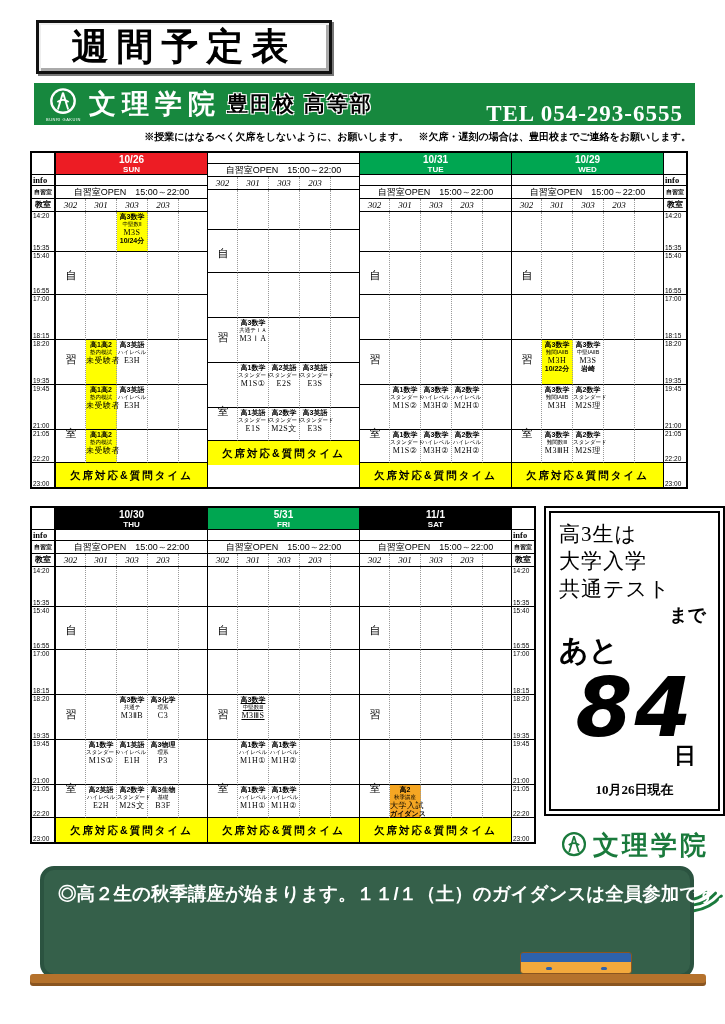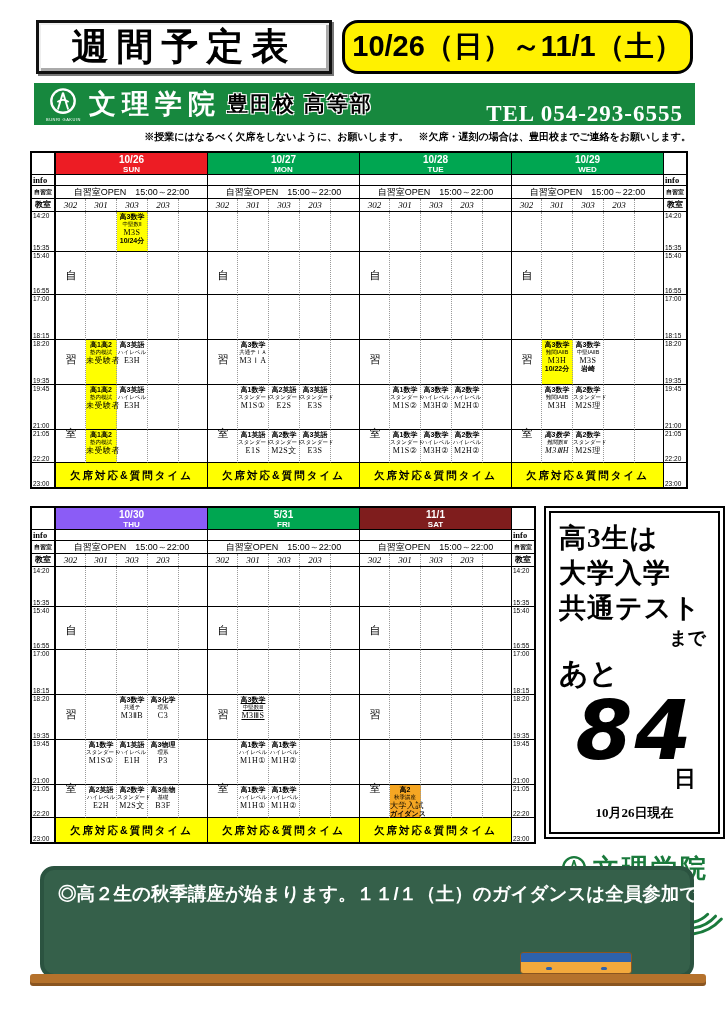--- a/index.html
+++ b/index.html
@@ -61,21 +61,21 @@
   .cl0 { font-size:7px; font-weight:bold; }
   .cl1 { font-size:5.5px; }
   .cl2 { font-size:8px; font-family:"Liberation Serif",serif; letter-spacing:0.5px; }
   .cl3 { font-size:7px; font-weight:bold; }
   .day-absence { height:24px; background:#ffff00; font-size:10.5px; font-weight:bold; text-align:center; line-height:24px; letter-spacing:2px; }
 
   
   .right-col { margin-left:8px; width:186px; }
   .cd-outer { border:2px solid #000; background:#fff; padding:3px; }
   .cd-inner { border:2.5px solid #000; padding:8px 8px 10px; font-family:"Liberation Serif",serif; color:#000; }
-  .cd-line { font-size:27px; font-weight:700; letter-spacing:1px; line-height:1.3; }
+  .cd-line { font-size:21px; font-weight:400; letter-spacing:1px; line-height:1.3; }
   .cd-made { font-size:18px; font-weight:900; text-align:right; padding-right:4px; }
   .cd-ato { font-size:29px; font-weight:900; margin-top:4px; }
   .cd-days { font-size:82px; font-weight:900; font-style:italic; line-height:0.9; text-align:center; letter-spacing:2px; font-family:"DejaVu Sans",sans-serif; }
   .cd-unit { font-size:22px; font-weight:900; text-align:right; padding-right:14px; margin-top:-4px; }
   .cd-asof { font-size:13px; font-weight:900; text-align:center; margin-top:10px; }
 
   .logo-row { display:flex; align-items:center; justify-content:center; gap:5px; margin-top:12px; }
   .logo-row .bunri-text { color:#1a7a3c; font-size:26px; font-weight:900; letter-spacing:3px; }
   .bewing-row { display:flex; align-items:center; justify-content:center; gap:2px; margin-top:2px; }
   .bewing-text { color:#1a7a3c; font-size:31px; font-weight:900; font-style:italic; font-family:"Liberation Serif",serif; }
@@ -93,21 +93,20 @@
 </style>
 </head>
 <body>
 
 <div class="page">
 
   <div class="top-row">
     <div class="title-box">
       <span>週間予定表</span>
     </div>
-    <div class="date-box">10/26（日）～11/1（土）</div>
   </div>
 
   <div class="green-bar">
     <div class="logo-wrap">
       <svg width="30" height="30" viewBox="0 0 32 32">
         <circle cx="16" cy="15" r="12.5" stroke="#fff" stroke-width="2.5" fill="none"></circle>
         <path d="M16 6 L10.5 24 M16 6 L21.5 24 M10 16 Q16 11.5 22 16" stroke="#fff" stroke-width="2" fill="none"></path>
       </svg>
       <span class="logo-caption">BUNRI GAKUIN</span>
     </div>
@@ -222,24 +221,20 @@
           <div class="gcell" style="grid-area: 6 / 3;"></div>
           <div class="gcell" style="grid-area: 6 / 4;"></div>
           <div class="gcell gc-last" style="grid-area: 6 / 5;"></div>
           <div class="study-ch" style="top: 56px;">自</div>
           <div class="study-ch" style="top: 140px;">習</div>
           <div class="study-ch" style="top: 214px;">室</div>
         </div>
         <div class="day-absence">欠席対応&amp;質問タイム</div>
       </div>
       <div class="day-col">
-        <div class="day-head" style="background: rgb(0, 166, 81);">
-          <div class="day-date">10/27</div>
-          <div class="day-dow">MON</div>
-        </div>
         <div class="day-info"></div>
         <div class="day-open">自習室OPEN　15:00～22:00</div>
         <div class="day-rooms">
           <div class="room-num">302</div>
           <div class="room-num">301</div>
           <div class="room-num">303</div>
           <div class="room-num">203</div>
           <div class="room-num"></div>
         </div>
         <div class="day-body">
@@ -302,21 +297,21 @@
           </div>
           <div class="gcell gc-last" style="grid-area: 6 / 5;"></div>
           <div class="study-ch" style="top: 56px;">自</div>
           <div class="study-ch" style="top: 140px;">習</div>
           <div class="study-ch" style="top: 214px;">室</div>
         </div>
         <div class="day-absence">欠席対応&amp;質問タイム</div>
       </div>
       <div class="day-col">
         <div class="day-head" style="background: rgb(0, 166, 81);">
-          <div class="day-date">10/28</div>
+          <div class="day-date">10/31</div>
           <div class="day-dow">TUE</div>
         </div>
         <div class="day-info"></div>
         <div class="day-open">自習室OPEN　15:00～22:00</div>
         <div class="day-rooms">
           <div class="room-num">302</div>
           <div class="room-num">301</div>
           <div class="room-num">303</div>
           <div class="room-num">203</div>
           <div class="room-num"></div>
@@ -434,21 +429,21 @@
             <div class="cl cl2">M3H</div>
           </div>
           <div class="gcell" style="grid-area: 5 / 3;">
             <div class="cl cl0">高2数学</div>
             <div class="cl cl1">スタンダード</div>
             <div class="cl cl2">M2S理</div>
           </div>
           <div class="gcell" style="grid-area: 5 / 4;"></div>
           <div class="gcell gc-last" style="grid-area: 5 / 5;"></div>
           <div class="gcell" style="grid-area: 6 / 1;"></div>
-          <div class="gcell" style="grid-area: 6 / 2; font-style: italic;">
+          <div class="gcell" style="grid-area: 6 / 2;">
             <div class="cl cl0">高3数学</div>
             <div class="cl cl1">難関数Ⅲ</div>
             <div class="cl cl2">M3ⅢH</div>
           </div>
           <div class="gcell" style="grid-area: 6 / 3;">
             <div class="cl cl0">高2数学</div>
             <div class="cl cl1">スタンダード</div>
             <div class="cl cl2">M2S理</div>
           </div>
           <div class="gcell" style="grid-area: 6 / 4;"></div>
@@ -523,21 +518,21 @@
           </div>
           <div class="tc-slot" style="height: 33px;">
             <span class="tc-start">21:05</span>
             <span class="tc-end">22:20</span>
           </div>
           <div class="tc-slot tc-last">
             <span class="tc-end">23:00</span>
           </div>
         </div>
         <div class="day-col">
-          <div class="day-head" style="background: #8b5cf6;">
+          <div class="day-head" style="background: #000000;">
             <div class="day-date">10/30</div>
             <div class="day-dow">THU</div>
           </div>
           <div class="day-info"></div>
           <div class="day-open">自習室OPEN　15:00～22:00</div>
           <div class="day-rooms">
             <div class="room-num">302</div>
             <div class="room-num">301</div>
             <div class="room-num">303</div>
             <div class="room-num">203</div>
@@ -677,21 +672,21 @@
             </div>
             <div class="gcell" style="grid-area: 6 / 4;"></div>
             <div class="gcell gc-last" style="grid-area: 6 / 5;"></div>
             <div class="study-ch" style="top: 56px;">自</div>
             <div class="study-ch" style="top: 140px;">習</div>
             <div class="study-ch" style="top: 214px;">室</div>
           </div>
           <div class="day-absence">欠席対応&amp;質問タイム</div>
         </div>
         <div class="day-col">
-          <div class="day-head" style="background: #7f1d1d;">
+          <div class="day-head" style="background: #000000;">
             <div class="day-date">11/1</div>
             <div class="day-dow">SAT</div>
           </div>
           <div class="day-info"></div>
           <div class="day-open">自習室OPEN　15:00～22:00</div>
           <div class="day-rooms">
             <div class="room-num">302</div>
             <div class="room-num">301</div>
             <div class="room-num">303</div>
             <div class="room-num">203</div>

